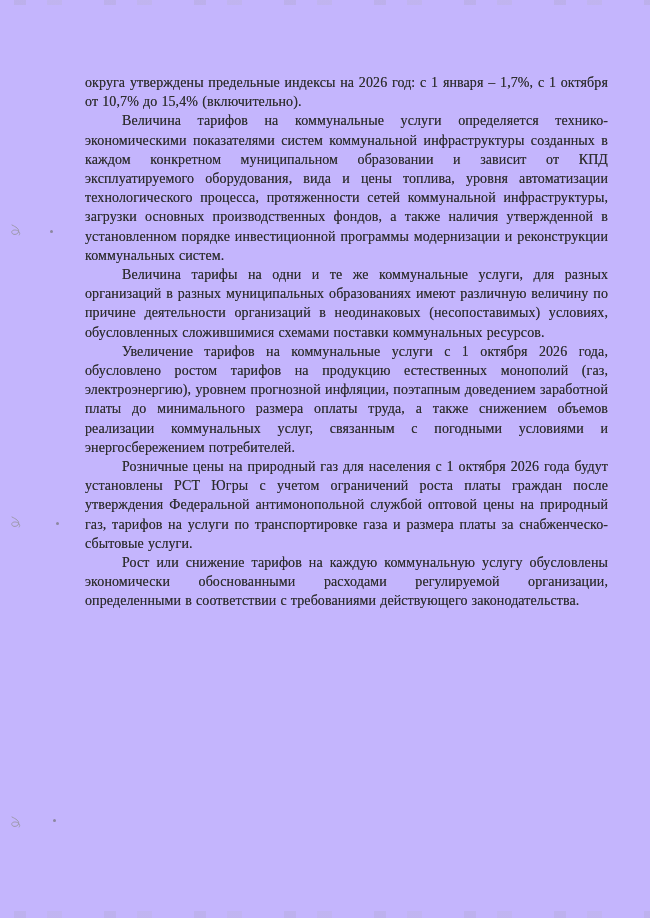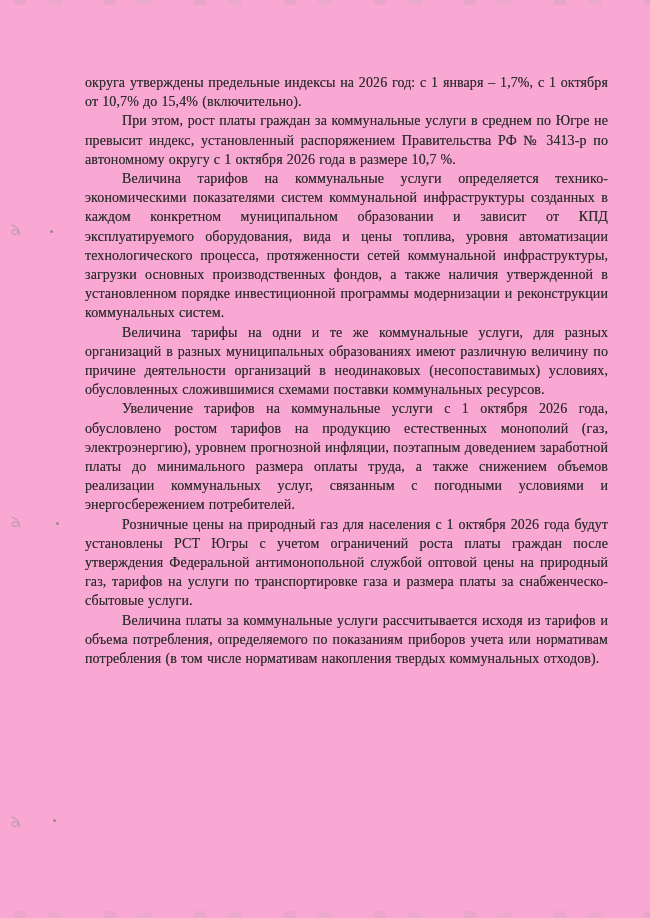--- a/index.html
+++ b/index.html
@@ -4,21 +4,21 @@
 <style>
   html, body {
     margin: 0;
     padding: 0;
     background: #ffffff;
   }
   .page {
     position: relative;
     width: 650px;
     height: 918px;
-    background: #f9a8d4;
+    background: #c4b5fd;
     overflow: hidden;
     font-family: "Liberation Serif", "DejaVu Serif", serif;
   }
   
   .noise {
     position: absolute;
     left: 0;
     width: 100%;
     opacity: 0.18;
     background: repeating-linear-gradient(
@@ -70,26 +70,25 @@
 </style>
 </head>
 <body>
 
 <div class="page">
 
   <div class="noise noise-top"></div>
 
   <div class="textblock">
     <p class="no-indent">округа утверждены предельные индексы на 2026 год: с 1 января – 1,7%, с 1 октября от 10,7% до 15,4% (включительно).</p>
-    <p>При этом, рост платы граждан за коммунальные услуги в среднем по Югре не превысит индекс, установленный распоряжением Правительства РФ № 3413-р по автономному округу с 1 октября 2026 года в размере 10,7 %.</p>
     <p>Величина тарифов на коммунальные услуги определяется технико-экономическими показателями систем коммунальной инфраструктуры созданных в каждом конкретном муниципальном образовании и зависит от КПД эксплуатируемого оборудования, вида и цены топлива, уровня автоматизации технологического процесса, протяженности сетей коммунальной инфраструктуры, загрузки основных производственных фондов, а также наличия утвержденной в установленном порядке инвестиционной программы модернизации и реконструкции коммунальных систем.</p>
     <p>Величина тарифы на одни и те же коммунальные услуги, для разных организаций в разных муниципальных образованиях имеют различную величину по причине деятельности организаций в неодинаковых (несопоставимых) условиях, обусловленных сложившимися схемами поставки коммунальных ресурсов.</p>
     <p>Увеличение тарифов на коммунальные услуги с 1 октября 2026 года, обусловлено ростом тарифов на продукцию естественных монополий (газ, электроэнергию), уровнем прогнозной инфляции, поэтапным доведением заработной платы до минимального размера оплаты труда, а также снижением объемов реализации коммунальных услуг, связанным с погодными условиями и энергосбережением потребителей.</p>
     <p>Розничные цены на природный газ для населения с 1 октября 2026 года будут установлены РСТ Югры с учетом ограничений роста платы граждан после утверждения Федеральной антимонопольной службой оптовой цены на природный газ, тарифов на услуги по транспортировке газа и размера платы за снабженческо-сбытовые услуги.</p>
-    <p>Величина платы за коммунальные услуги рассчитывается исходя из тарифов и объема потребления, определяемого по показаниям приборов учета или нормативам потребления (в том числе нормативам накопления твердых коммунальных отходов).</p>
+    <p>Рост или снижение тарифов на каждую коммунальную услугу обусловлены экономически обоснованными расходами регулируемой организации, определенными в соответствии с требованиями действующего законодательства.</p>
   </div>
 
   <svg class="scribble" style="left:8px; top:222px;" width="18" height="18" viewBox="0 0 18 18">
     <path d="M4 3 C8 5,11.5 7,10.5 10 C9.5 13,4.5 13.2,3.8 10.6 C3.2 8.4,6.5 7.2,9.5 8.6 C11.5 9.6,12.5 11.2,11.2 13" stroke="#8f8f8f" fill="none" stroke-width="1" stroke-linecap="round"></path>
   </svg>
   <div class="pencil-dot" style="left:50px; top:230px;"></div>
 
   <svg class="scribble" style="left:8px; top:514px;" width="18" height="18" viewBox="0 0 18 18">
     <path d="M4 3 C8 5,11.5 7,10.5 10 C9.5 13,4.5 13.2,3.8 10.6 C3.2 8.4,6.5 7.2,9.5 8.6 C11.5 9.6,12.5 11.2,11.2 13" stroke="#8f8f8f" fill="none" stroke-width="1" stroke-linecap="round"></path>
   </svg>

